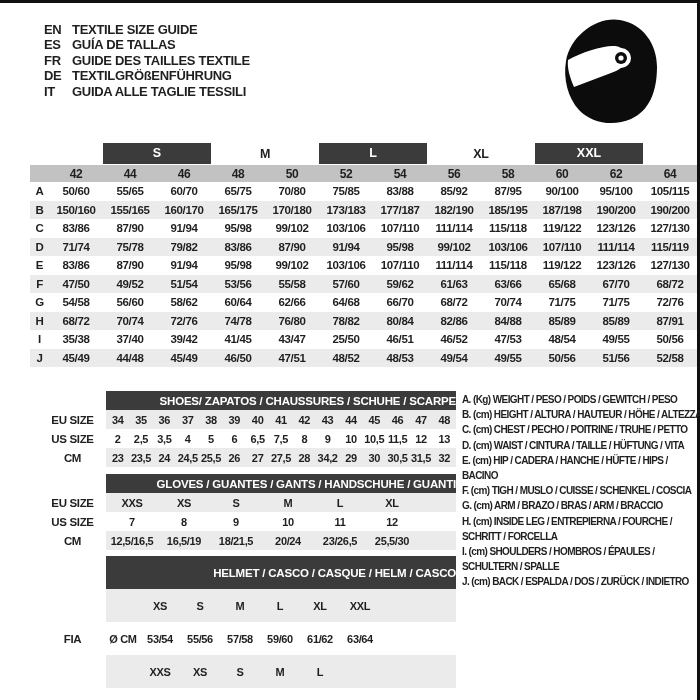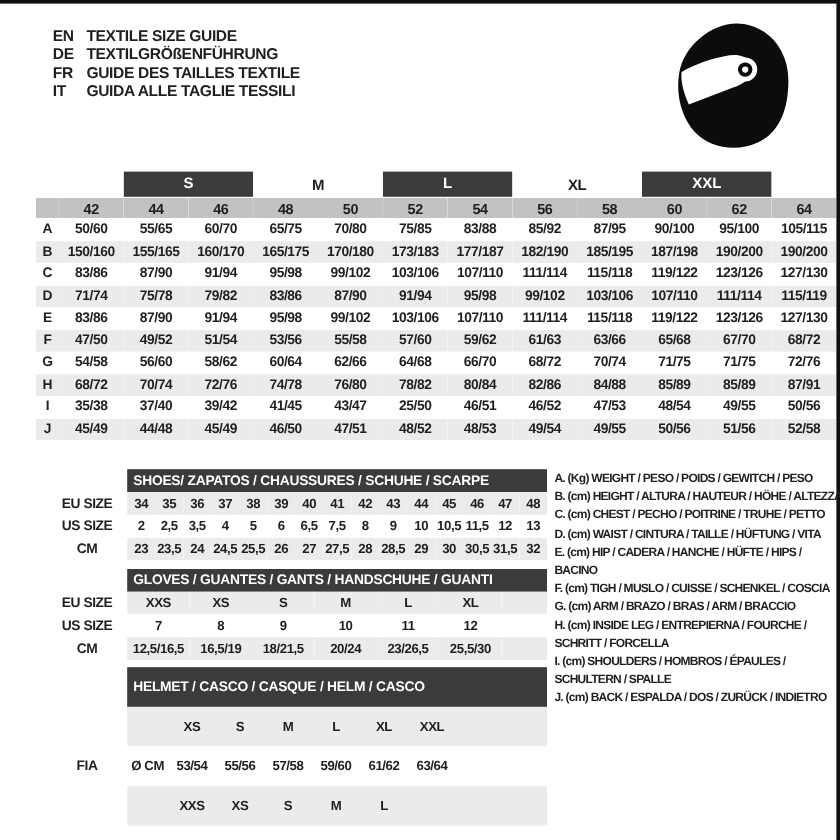--- a/index.html
+++ b/index.html
@@ -23,21 +23,21 @@
   .textile td{font-size:11.5px;letter-spacing:-0.35px;height:18.5px}
   .textile tr.grp-row td{height:23px}
   .grp-box{background:#3b3b3b;color:#ffffff;height:21px;line-height:21px;font-size:12.5px;letter-spacing:0}
   .grp-plain{font-size:12.5px}
   .textile tr.size-band td{background:#c2c2c2;font-size:12px;height:17px}
   .textile tr.striped td{background:#ebebeb}
 
   
   .sec{position:absolute;left:30px;width:426px}
   .sec td{height:19px;font-size:11px;letter-spacing:-0.35px}
-  .sec td.bar{background:#3b3b3b;color:#ffffff;text-align:left;padding-left:5px;font-size:11.5px;height:17px;letter-spacing:-0.2px}
+  .sec td.bar{background:#3b3b3b;color:#ffffff;text-align:right;padding-left:5px;font-size:11.5px;height:17px;letter-spacing:-0.2px}
   .sec td.lbl{text-align:center;padding-left:9px;font-size:11.5px}
   .sec td.stripe{background:#ebebeb}
   .sec td.void{background:#ffffff}
   .shoes{top:391px}
   .gloves{top:474px}
   .helmet-sec{top:556px}
   .helmet-sec td{height:33px}
 
   .legend{position:absolute;left:462px;top:392px;width:240px}
   .legend-item{font-weight:bold;font-size:10px;line-height:15.2px;letter-spacing:-0.6px}
@@ -47,26 +47,30 @@
 
 <div class="edge-top"></div>
 <div class="edge-right"></div>
 
 <div class="lang-list">
     <div class="lang-row">
       <span class="lang-code">EN</span>
       <span class="lang-title">TEXTILE SIZE GUIDE</span>
     </div>
     <div class="lang-row">
-      <span class="lang-code">DE</span>
-      <span class="lang-title">TEXTILGRÖßENFÜHRUNG</span>
+      <span class="lang-code">ES</span>
+      <span class="lang-title">GUÍA DE TALLAS</span>
     </div>
     <div class="lang-row">
       <span class="lang-code">FR</span>
       <span class="lang-title">GUIDE DES TAILLES TEXTILE</span>
+    </div>
+    <div class="lang-row">
+      <span class="lang-code">DE</span>
+      <span class="lang-title">TEXTILGRÖßENFÜHRUNG</span>
     </div>
     <div class="lang-row">
       <span class="lang-code">IT</span>
       <span class="lang-title">GUIDA ALLE TAGLIE TESSILI</span>
     </div>
   </div>
 
 <svg class="helmet-icon" width="104" height="112" viewBox="0 0 104 112">
   <path d="M60 4 C83 8 97 28 97 51 C97 76 89 95 71 103 C53 111 31 107 19 94 C8 82 3 63 6 45 C10 20 37 0 60 4 Z" fill="#0c0c0c"></path>
   <path d="M8 44 C22 36 44 29 55 30 C63 31 67 36 66 43 C65 50 60 54 51 57 L14 71 C10 62 7 52 8 44 Z" fill="#ffffff"></path>
@@ -343,21 +347,21 @@
         <td class="lbl">CM</td>
         <td class="stripe">23</td>
         <td class="stripe">23,5</td>
         <td class="stripe">24</td>
         <td class="stripe">24,5</td>
         <td class="stripe">25,5</td>
         <td class="stripe">26</td>
         <td class="stripe">27</td>
         <td class="stripe">27,5</td>
         <td class="stripe">28</td>
-        <td class="stripe">28,5</td>
+        <td class="stripe">34,2</td>
         <td class="stripe">29</td>
         <td class="stripe">30</td>
         <td class="stripe">30,5</td>
         <td class="stripe">31,5</td>
         <td class="stripe">32</td>
       </tr>
     </tbody>
 </table>
 
 <table class="sec gloves">

